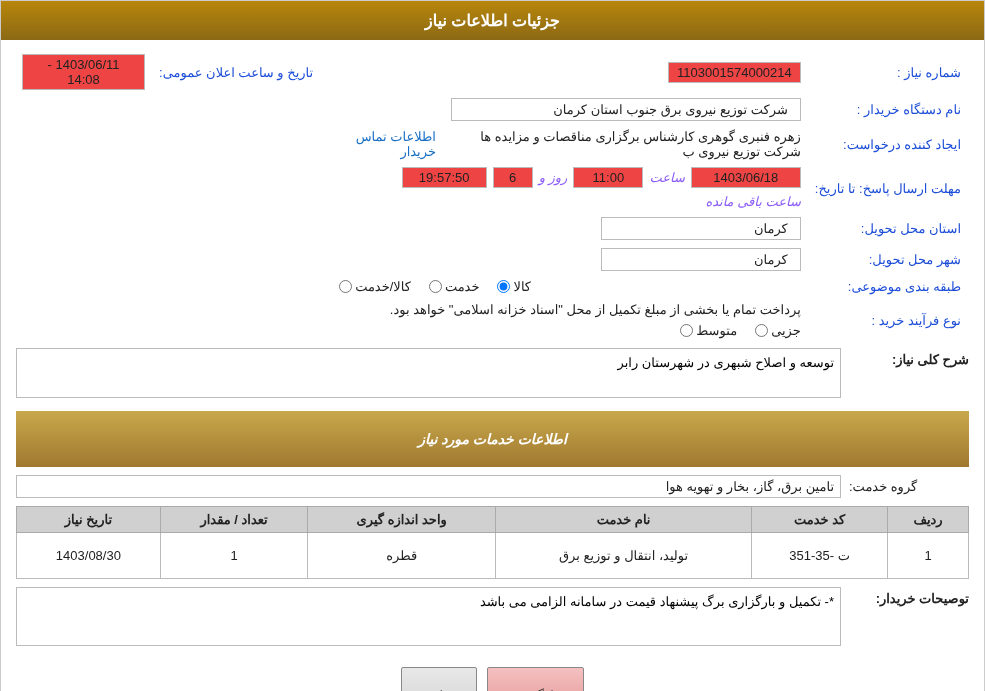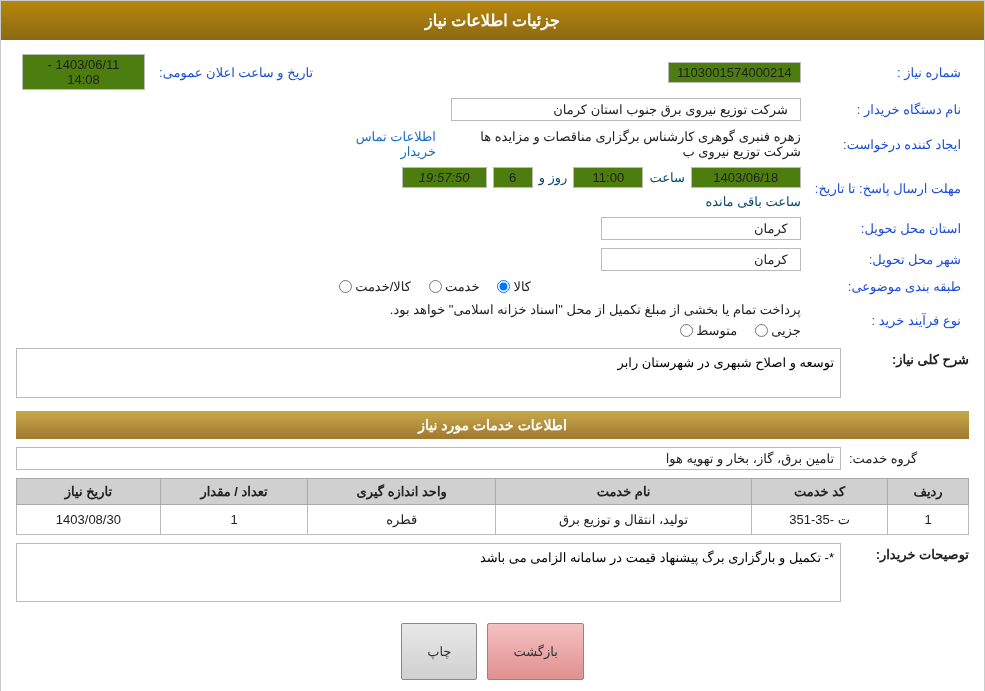--- a/index.html
+++ b/index.html
@@ -24,24 +24,25 @@
       font-size: 16px;
       font-weight: bold;
     }
     .content {
       padding: 10px 15px;
     }
     .section-header {
       background: linear-gradient(to bottom, #c8a84b, #a07830);
       color: #fff;
       text-align: center;
-      padding: 6px;
+      padding: 20px;
       font-size: 14px;
       font-weight: bold;
       margin: 10px 0 8px 0;
+      font-style: italic;
     }
     .info-grid {
       display: table;
       width: 100%;
       border-collapse: collapse;
     }
     .info-row {
       display: table-row;
     }
     .info-label {
@@ -74,26 +75,27 @@
       width: 100%;
       display: block;
     }
     .row-flex {
       display: flex;
       align-items: center;
       gap: 6px;
       flex-wrap: wrap;
     }
     .row-flex .lbl {
-      color: #0c4a6e;
+      color: #8b5cf6;
       white-space: nowrap;
+      font-style: italic;
     }
     .date-number-box {
       border: 1px solid #bbb;
-      background: #4d7c0f;
+      background: #ef4444;
       padding: 2px 8px;
       min-width: 120px;
       text-align: center;
       display: inline-block;
     }
     .radio-group {
       display: flex;
       gap: 18px;
       align-items: center;
       flex-direction: row-reverse;
@@ -126,21 +128,21 @@
     .table-section th {
       background: #d0d0d0;
       border: 1px solid #aaa;
       padding: 5px 8px;
       text-align: center;
       font-weight: bold;
       margin-left: 8px;
     }
     .table-section td {
       border: 1px solid #bbb;
-      padding: 7px 8px;
+      padding: 15px 8px;
       text-align: center;
       background: #fff;
     }
     .button-row {
       display: flex;
       justify-content: center;
       gap: 10px;
       padding: 12px 0;
     }
     .btn {
@@ -199,21 +201,21 @@
 
       <div class="info-row">
         <div class="info-label">مهلت ارسال پاسخ: تا تاریخ:</div>
         <div class="info-value">
           <div class="row-flex">
             <span class="date-number-box" style="min-width:110px;">1403/06/18</span>
             <span class="lbl">ساعت</span>
             <span class="date-number-box" style="min-width:70px;">11:00</span>
             <span class="lbl">روز و</span>
             <span class="date-number-box" style="min-width:40px;">6</span>
-            <span class="date-number-box" style="min-width:85px;font-style:italic;">19:57:50</span>
+            <span class="date-number-box" style="min-width:85px;">19:57:50</span>
             <span class="lbl">ساعت باقی مانده</span>
           </div>
         </div>
       </div>
 
       <div class="info-row">
         <div class="info-label">استان محل تحویل:</div>
         <div class="info-value">
           <span class="field-box" style="min-width:200px;">کرمان</span>
         </div>

